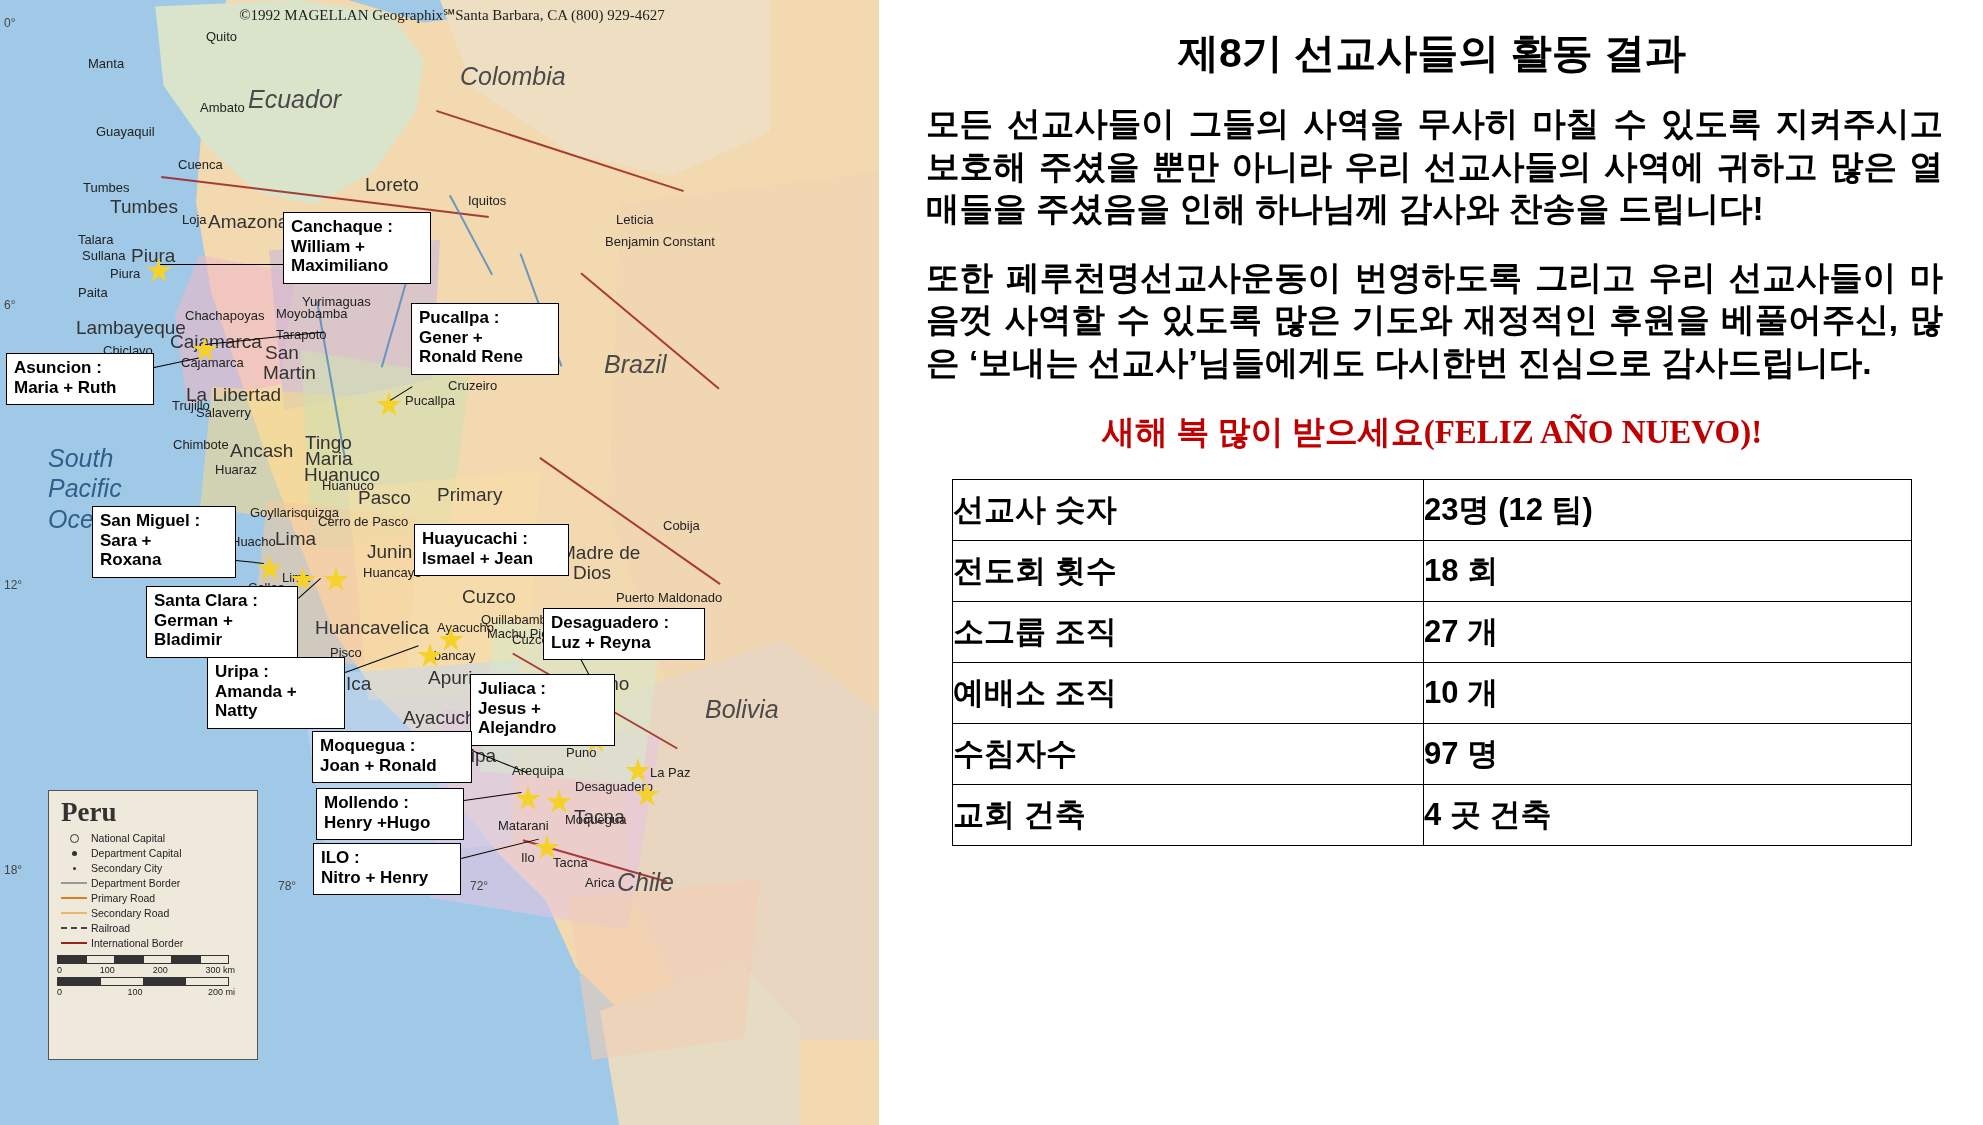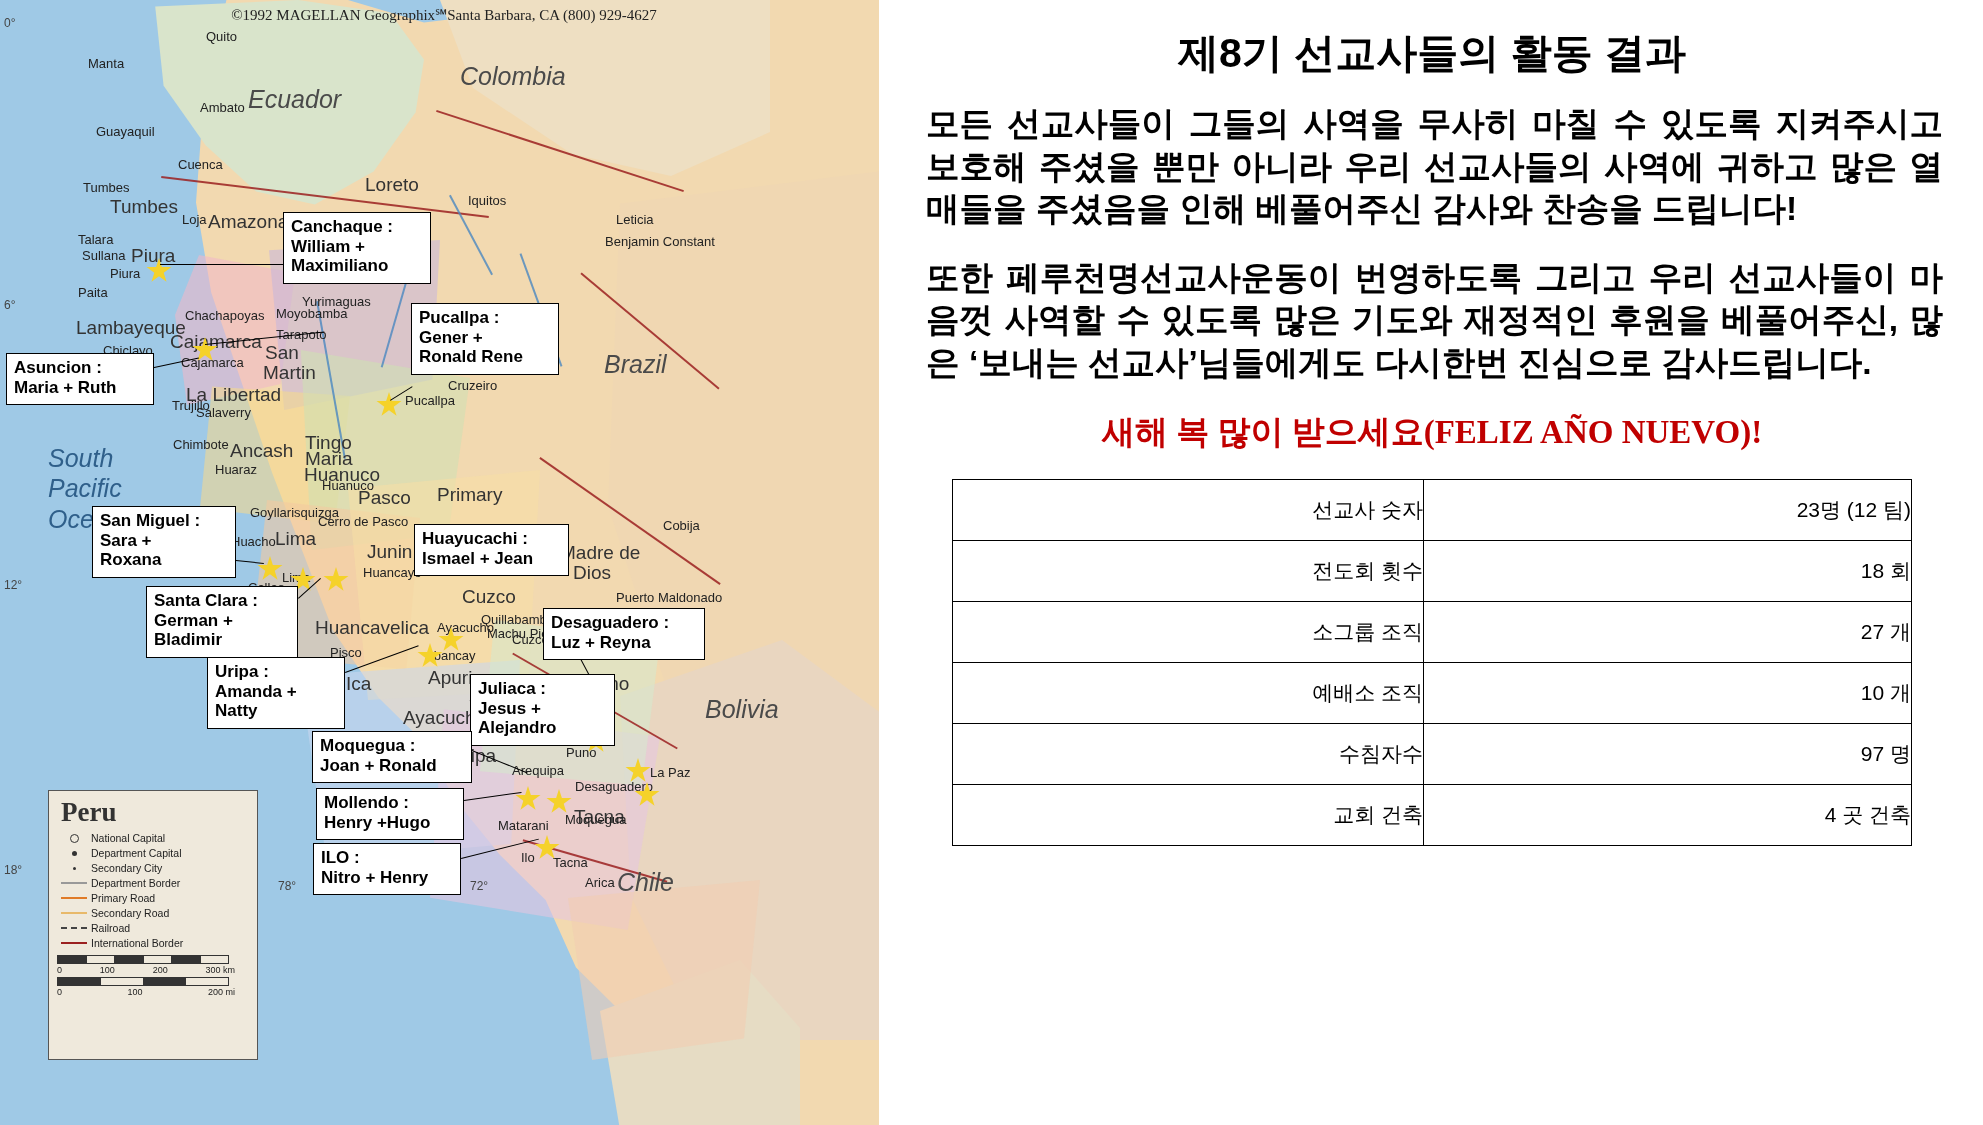--- a/index.html
+++ b/index.html
@@ -132,21 +132,21 @@
   }
   .map-label.axis {
     font-size: 12px;
     color: #444;
     font-style: normal;
   }
 
   .copyright {
     position: absolute;
     top: 4px;
-    left: 4px;
+    left: 12px;
     width: 880px;
     text-align: center;
     font-size: 15px;
     color: #222;
     font-family: "Liberation Serif", serif;
   }
 
   
   .star {
     position: absolute;
@@ -271,23 +271,23 @@
   }
   table.stats {
     margin: 24px auto 0 auto;
     width: 960px;
     border-collapse: collapse;
     table-layout: fixed;
   }
   table.stats td {
     border: 1.5px solid #000;
     height: 60px;
-    text-align: right;
-    font-size: 21px;
-    font-weight: normal;
+    text-align: left;
+    font-size: 31px;
+    font-weight: bold;
     color: #000;
     padding: 0;
   }
   table.stats td.label { width: 470px; }
 </style>
 </head>
 <body>
 
 <div class="page">
 
@@ -561,21 +561,21 @@
             <span>0</span>
             <span>100</span>
             <span>200 mi</span>
           </div>
       </div>
     </div>
   </div>
 
   <div class="text-panel">
     <h1 class="doc-title">제8기 선교사들의 활동 결과</h1>
-    <p class="para">모든 선교사들이 그들의 사역을 무사히 마칠 수 있도록 지켜주시고 보호해 주셨을 뿐만 아니라 우리 선교사들의 사역에 귀하고 많은 열매들을 주셨음을 인해 베풀어주신 감사와 찬송을 드립니다!</p>
+    <p class="para">모든 선교사들이 그들의 사역을 무사히 마칠 수 있도록 지켜주시고 보호해 주셨을 뿐만 아니라 우리 선교사들의 사역에 귀하고 많은 열매들을 주셨음을 인해 하나님께 감사와 찬송을 드립니다!</p>
     <p class="para para2">또한 페루천명선교사운동이 번영하도록 그리고 우리 선교사들이 마음껏 사역할 수 있도록 많은 기도와 재정적인 후원을 베풀어주신, 많은 ‘보내는 선교사’님들에게도 다시한번 진심으로 감사드립니다.</p>
     <p class="greeting" style="color: rgb(192, 0, 0);">새해 복 많이 받으세요(FELIZ AÑO NUEVO)!</p>
     <table class="stats">
       <tbody id="stats-body">
           <tr>
             <td class="label">선교사 숫자</td>
             <td>23명 (12 팀)</td>
           </tr>
           <tr>
             <td class="label">전도회 횟수</td>

